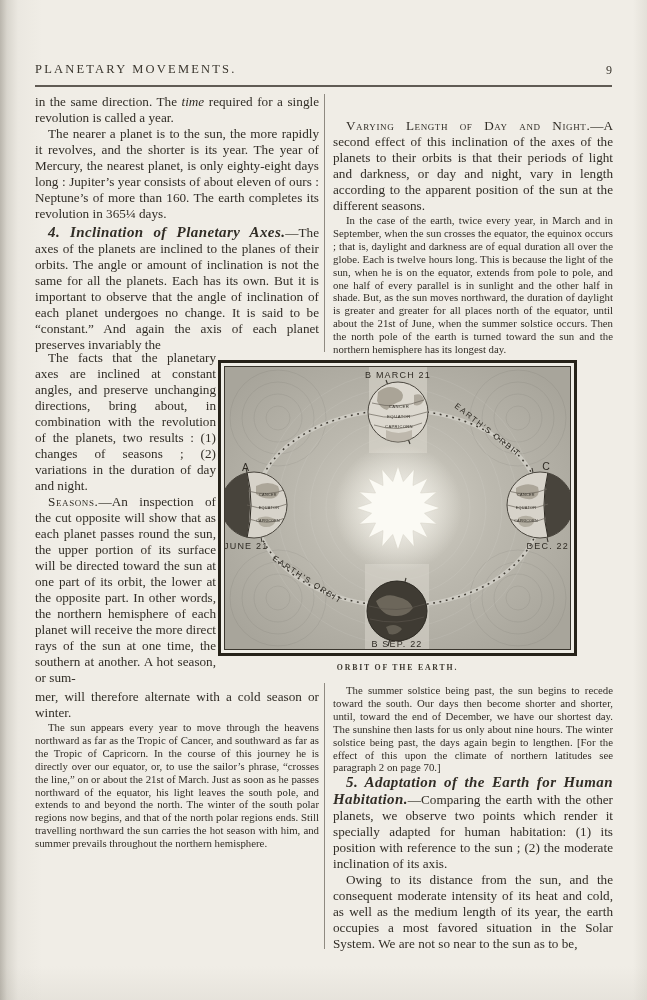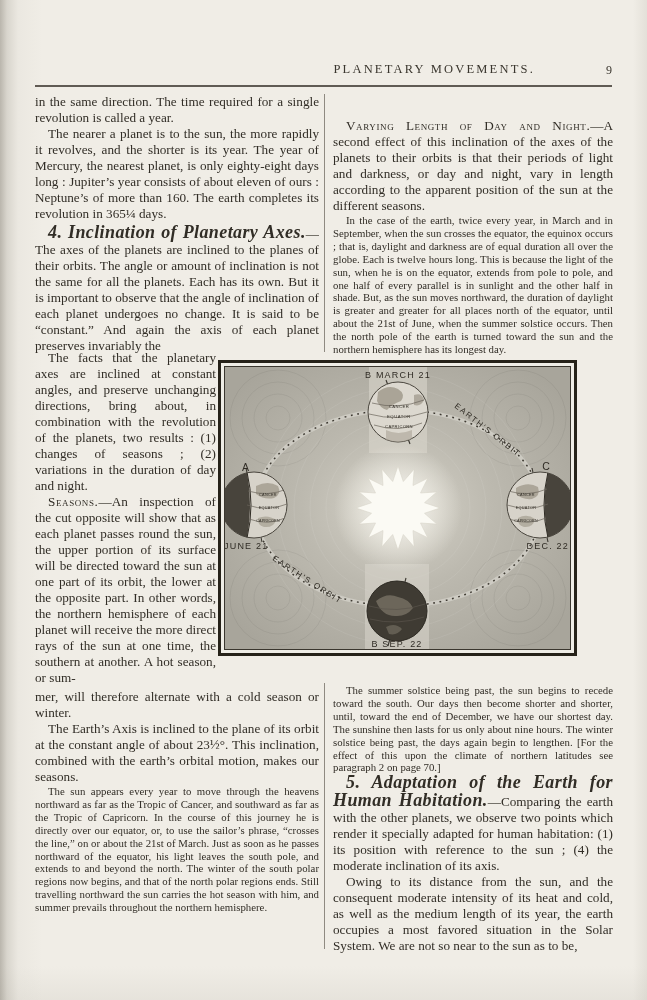--- a/index.html
+++ b/index.html
@@ -6,36 +6,36 @@
   .page{
     position:relative;width:647px;height:1000px;overflow:hidden;
     font-family:"Liberation Serif","DejaVu Serif",serif;
     color:#312d26;
     background:
       linear-gradient(90deg, rgba(132,127,116,.50) 0px, rgba(178,174,164,.38) 7px, rgba(216,213,205,.22) 18px, rgba(0,0,0,0) 42px),
       linear-gradient(270deg, rgba(190,186,176,.25) 0px, rgba(0,0,0,0) 14px),
       linear-gradient(0deg, rgba(196,192,182,.22) 0px, rgba(0,0,0,0) 34px),
       #f0ede6;
   }
-  .hdr-title{position:absolute;top:62px;left:35px;width:500px;text-align:right;
+  .hdr-title{position:absolute;top:62px;left:35px;width:500px;text-align:left;
     font-size:12.5px;letter-spacing:2.2px;color:#3a362e;}
   .hdr-page{position:absolute;top:63px;left:588px;width:24px;text-align:right;font-size:12px;color:#3a362e;}
   .hrule{position:absolute;top:85px;left:35px;width:577px;height:2px;background:#46413a;opacity:.85;}
   .vrule{position:absolute;left:324px;width:1px;background:#5a554c;opacity:.65;}
   .vrule.top{top:94px;height:258px;}
   .vrule.bottom{top:683px;height:266px;}
 
   .block{position:absolute;}
   .p{margin:0;text-align:justify;}
   .main{font-size:13.2px;line-height:16px;}
   .small{font-size:10.8px;line-height:12.9px;}
   .ind{text-indent:13px;}
-  .sechead{font-weight:bold;font-style:italic;font-size:18px;letter-spacing:.4px;margin-top:28px;}
+  .sechead{font-weight:bold;font-style:italic;font-size:15px;letter-spacing:.4px;margin-top:28px;}
   .sc{font-variant:small-caps;letter-spacing:.6px;}
-  .it{}
+  .it{font-style:italic;}
 
   .col-l1{left:35px;top:94px;width:284px;}
   .col-l2{left:35px;top:224px;width:284px;}
   .col-l3{left:35px;top:350px;width:181px;}
   .col-l4{left:35px;top:689px;width:284px;}
   .col-r1{left:333px;top:94px;width:280px;margin-top:24px;}
   .col-r2{left:333px;top:684px;width:280px;}
 
   .figure-wrap{position:absolute;left:218px;top:360px;width:359px;height:296px;}
   .fig-caption{position:absolute;left:218px;top:663px;width:359px;text-align:center;
@@ -62,21 +62,20 @@
     <p class="p main ind"><span class="sechead">4. Inclination of Planetary Axes.</span><span>—The axes of the planets are inclined to the planes of their orbits.  The angle or amount of inclination is not the same for all the planets.  Each has its own.  But it is important to observe that the angle of inclination of each planet undergoes no change.  It is said to be “constant.”  And again the axis of each planet preserves invariably the</span></p>
   </div>
 
   <div class="block col-l3">
     <p class="p main ind">The facts that the planetary axes are inclined at constant angles, and preserve unchanging directions, bring about, in combination with the revolution of the planets, two results : (1) changes of seasons ; (2) variations in the duration of day and night.</p>
     <p class="p main ind"><span class="sc">Seasons.</span><span>—An inspection of the cut opposite will show that as each planet passes round the sun, the upper portion of its surface will be directed toward the sun at one part of its orbit, the lower at the opposite part.  In other words, the northern hemisphere of each planet will receive the more direct rays of the sun at one time, the southern at another.  A hot season, or sum-</span></p>
   </div>
 
   <div class="block col-l4">
     <p class="p main">mer, will therefore alternate with a cold season or winter.</p>
-    <p class="p main ind"><span class="it">The Earth’s Axis</span><span> is inclined to the plane of its orbit at the constant angle of about 23½°.  This inclination, combined with the earth’s orbital motion, makes </span><span class="it">our seasons</span><span>.</span></p>
     <p class="p small ind">The sun appears every year to move through the heavens northward as far as the Tropic of Cancer, and southward as far as the Tropic of Capricorn.  In the course of this journey he is directly over our equator, or, to use the sailor’s phrase, “crosses the line,” on or about the 21st of March.  Just as soon as he passes northward of the equator, his light leaves the south pole, and extends to and beyond the north.  The winter of the south polar regions now begins, and that of the north polar regions ends.  Still travelling northward the sun carries the hot season with him, and summer prevails throughout the northern hemisphere.</p>
   </div>
 
   <div class="block col-r1">
     <p class="p main ind"><span class="sc">Varying Length of Day and Night.</span><span>—A second effect of this inclination of the axes of the planets to their orbits is that their periods of light and darkness, or day and night, vary in length according to the apparent position of the sun at the different seasons.</span></p>
     <p class="p small ind">In the case of the earth, twice every year, in March and in September, when the sun crosses the equator, the equinox occurs ; that is, daylight and darkness are of equal duration all over the globe.  Each is twelve hours long.  This is because the light of the sun, when he is on the equator, extends from pole to pole, and one half of every parallel is in sunlight and the other half in shade.  But, as the sun moves northward, the duration of daylight is greater and greater for all places north of the equator, until about the 21st of June, when the summer solstice occurs.  Then the north pole of the earth is turned toward the sun and the northern hemisphere has its longest day.</p>
   </div>
 
   <div class="figure-wrap">
     <svg width="359" height="296" viewBox="0 0 359 296">
@@ -213,20 +212,21 @@
         <text x="179" y="287" text-anchor="middle" font-size="9" letter-spacing="1.2">B SEP. 22</text>
         <text x="6" y="189" font-size="9" letter-spacing="1.2">JUNE 21</text>
         <text x="351" y="189" text-anchor="end" font-size="9" letter-spacing="1.2">DEC. 22</text>
         <text x="24" y="111" font-size="10.5">A</text>
         <text x="328" y="110" text-anchor="middle" font-size="10.5">C</text>
         <text x="268" y="72" text-anchor="middle" font-size="8" letter-spacing="1.6" transform="rotate(38 268 72)">EARTH'S ORBIT</text>
         <text x="88" y="222" text-anchor="middle" font-size="8" letter-spacing="1.6" transform="rotate(33 88 222)">EARTH'S ORBIT</text>
       </g>
     </svg>
   </div>
+  <div class="fig-caption">ORBIT OF THE EARTH.</div>
 
   <div class="block col-r2">
     <p class="p small ind">The summer solstice being past, the sun begins to recede toward the south.  Our days then become shorter and shorter, until, toward the end of December, we have our shortest day.  The sunshine then lasts for us only about nine hours.  The winter solstice being past, the days again begin to lengthen.  [For the effect of this upon the climate of northern latitudes see paragraph 2 on page 70.]</p>
-    <p class="p main ind"><span class="sechead">5. Adaptation of the Earth for Human Habitation.</span><span>—Comparing the earth with the other planets, we observe two points which render it specially adapted for human habitation: (1) its position with reference to the sun ; (4) the moderate inclination of its axis.</span></p>
+    <p class="p main ind"><span class="sechead">5. Adaptation of the Earth for Human Habitation.</span><span>—Comparing the earth with the other planets, we observe two points which render it specially adapted for human habitation: (1) its position with reference to the sun ; (2) the moderate inclination of its axis.</span></p>
     <p class="p main ind">Owing to its distance from the sun, and the consequent moderate intensity of its heat and cold, as well as the medium length of its year, the earth occupies a most favored situation in the Solar System.  We are not so near to the sun as to be,</p>
   </div>
 
 </div>
 
 </body></html>

